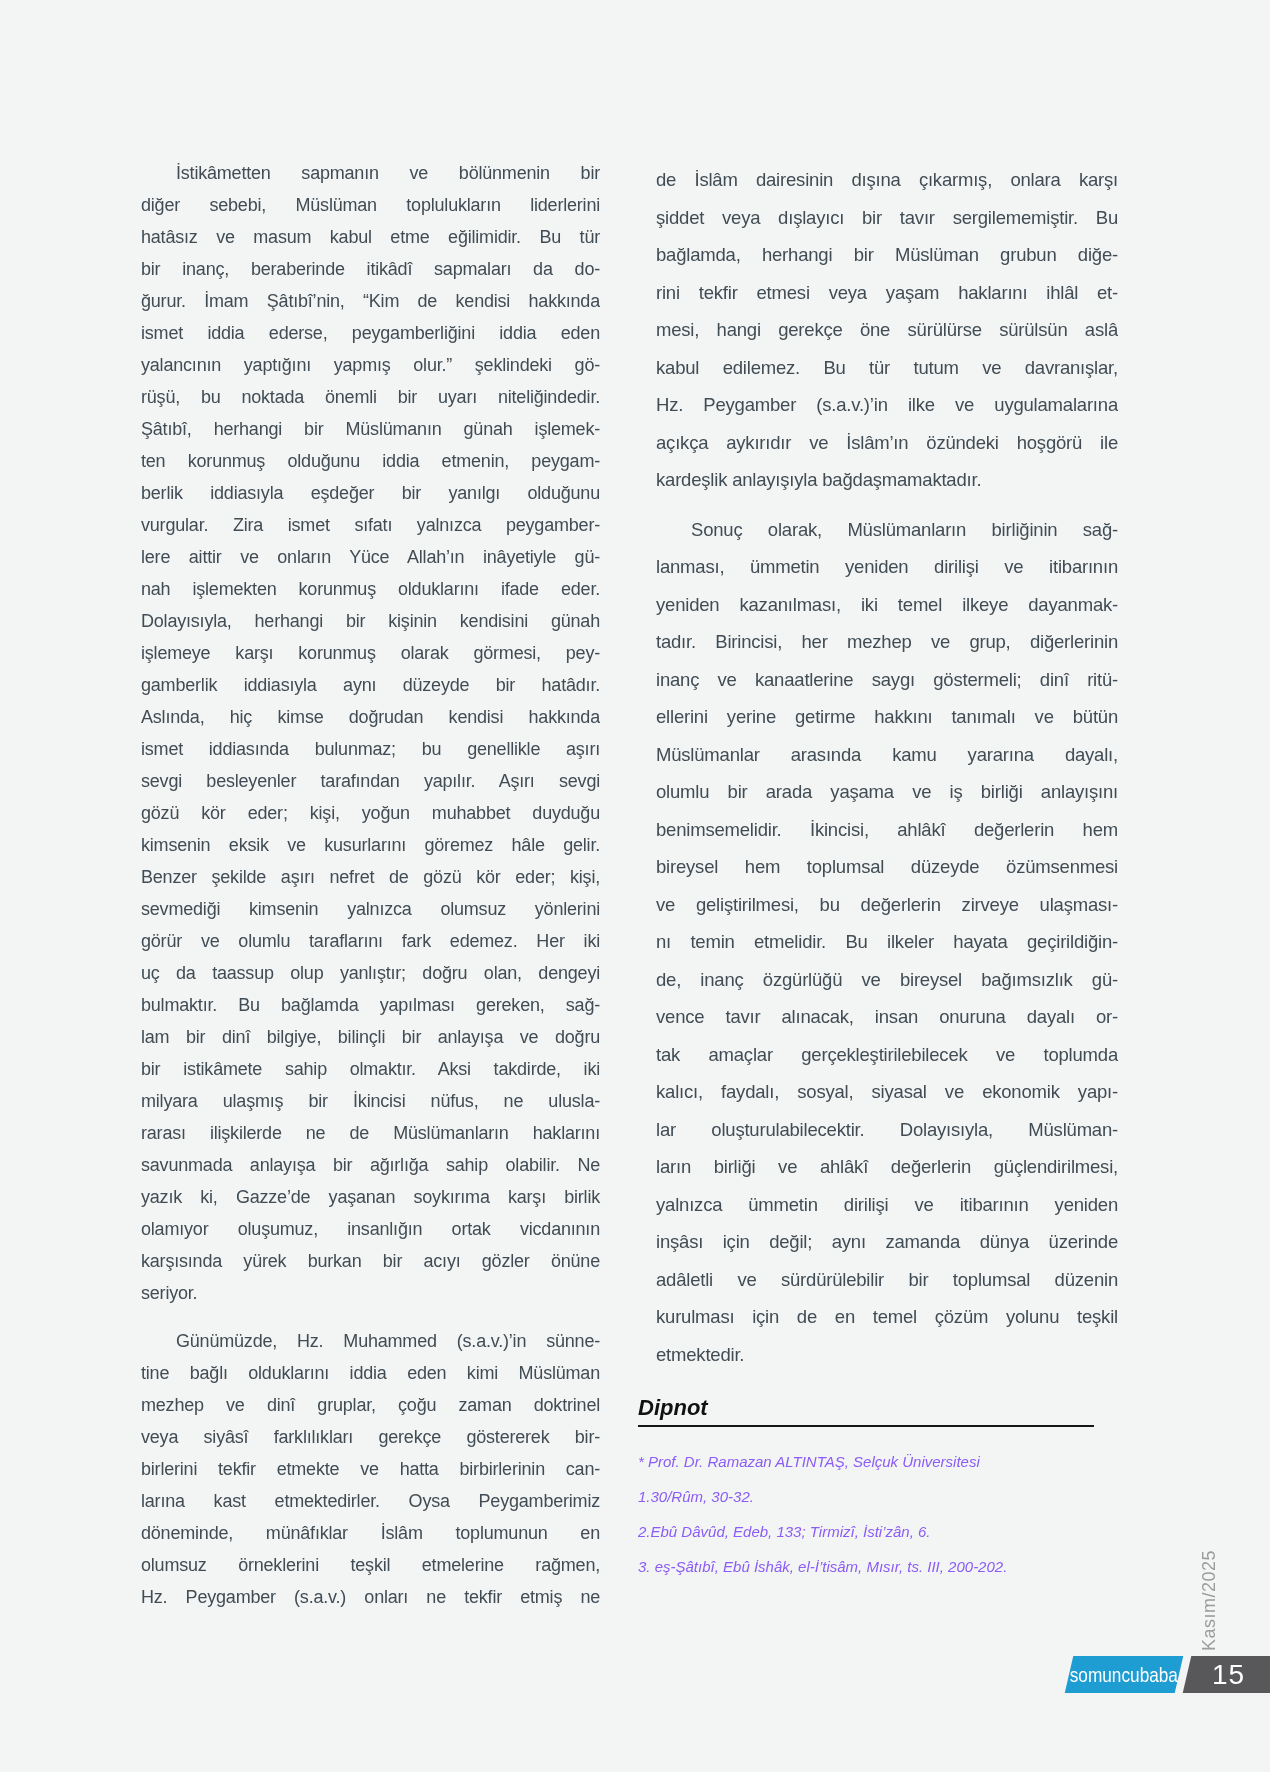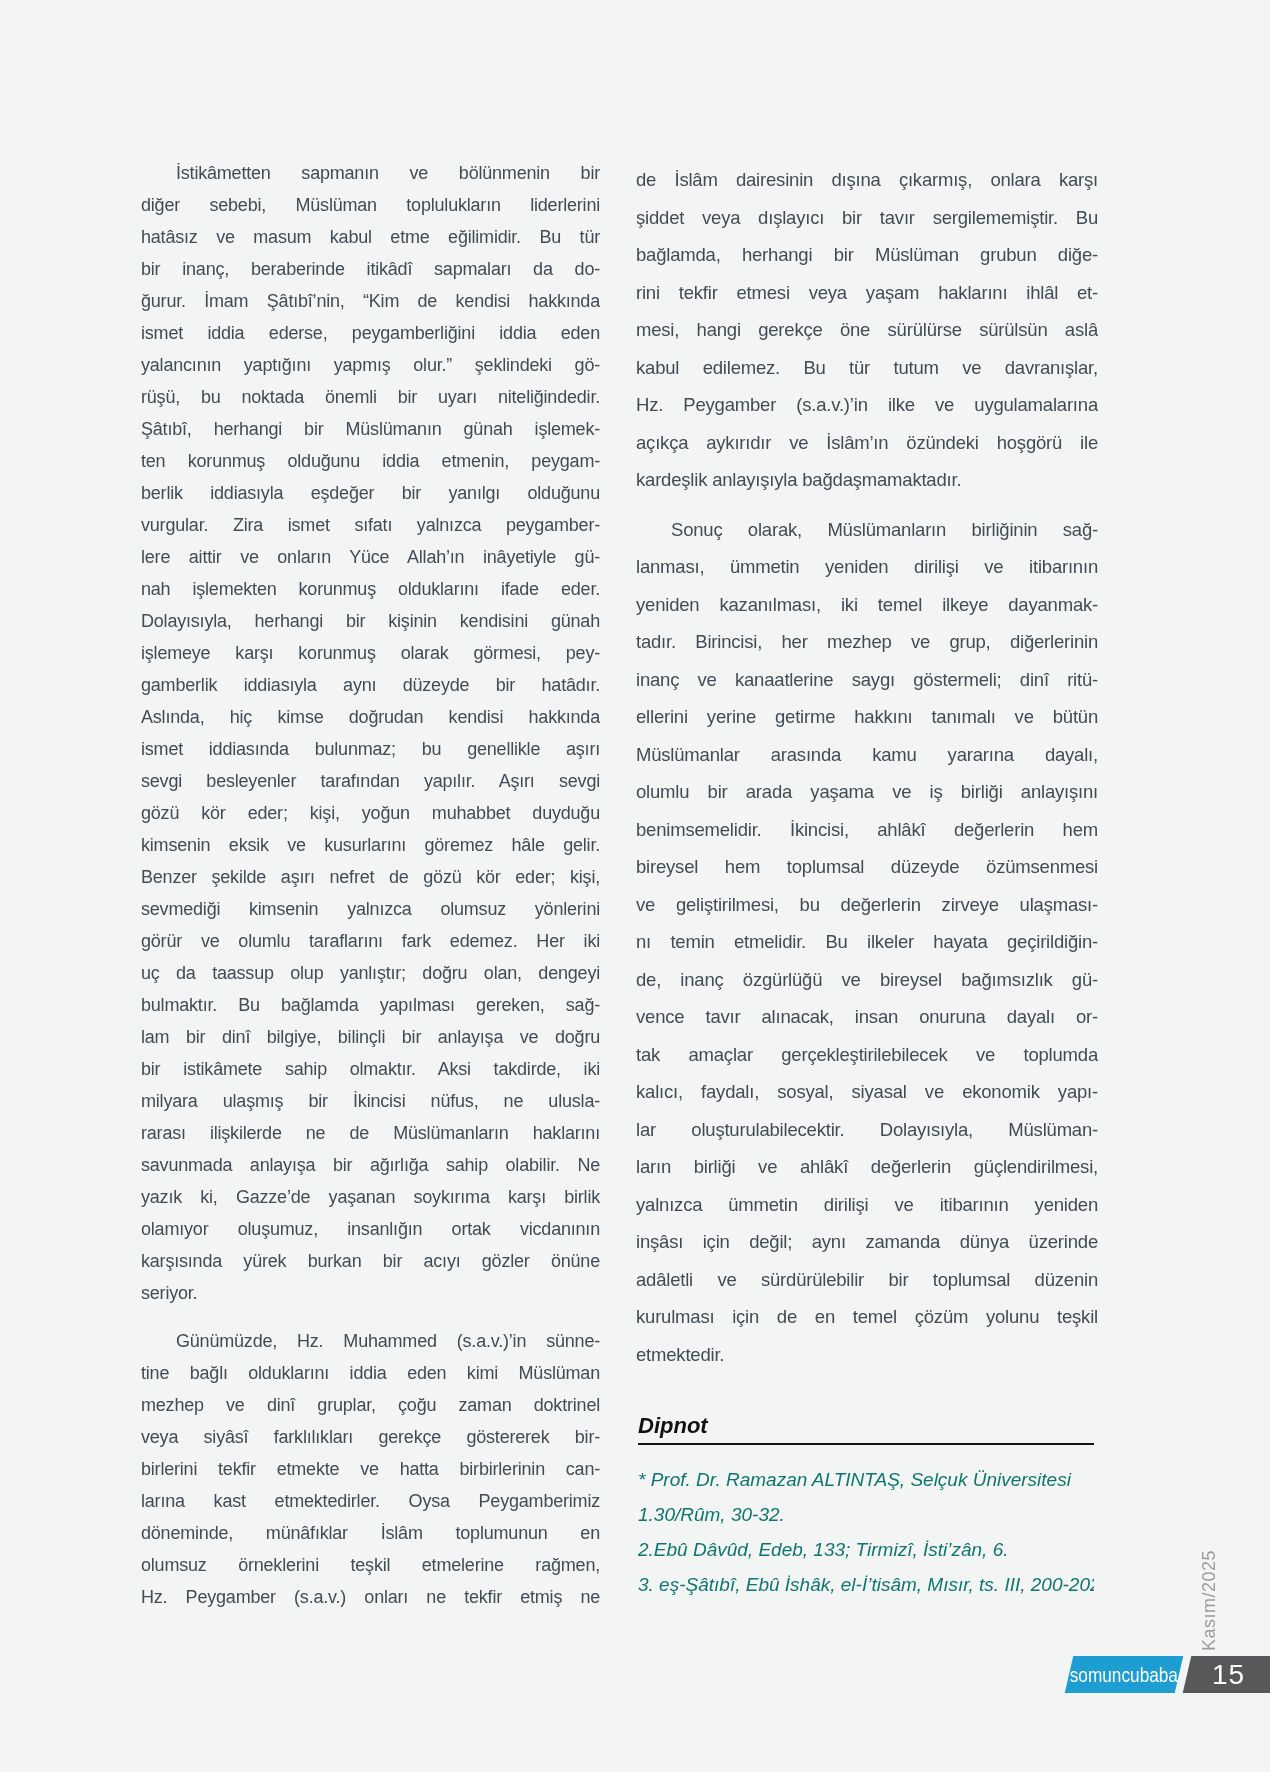--- a/index.html
+++ b/index.html
@@ -12,46 +12,45 @@
     text-decoration:underline;
   }
   
   .col{
     position:absolute;
     color:#414c54;
     font-weight:300;
     letter-spacing:-0.2px;
   }
   .col-left{left:141px;top:157px;width:459px;font-size:18px;}
-  .col-right{left:636px;top:161px;width:462px;font-size:18.5px;}
+  .col-right{left:656px;top:161px;width:462px;font-size:18.5px;}
   .tline{
     text-align:justify;
     text-align-last:left;
     overflow:hidden;
     white-space:nowrap;
   }
   .tline.just{text-align-last:justify;}
   .col-left .tline{height:32px;line-height:32px;}
   .col-right .tline{height:37.5px;line-height:37.5px;}
   .tline.indent{text-indent:35px;}
   .col-left .para + .para{margin-top:16px;}
   .col-right .para + .para{margin-top:12px;}
 
   
   .fn{position:absolute;left:638px;top:1396px;width:456px;color:#1c1c1c;}
   .fn-heading{
     font-size:22px;font-weight:bold;font-style:italic;color:#111;
     line-height:24px;
-    margin-top:18px;
   }
   .fn-rule{height:2px;background:#161616;margin-top:5px;}
   .fn-list{margin-top:17px;}
   .fn-item{
-    font-style:italic;font-size:19px;line-height:35px;height:35px;
-    white-space:nowrap;overflow:hidden;color:#0f766e;
+    font-style:italic;font-size:15px;line-height:35px;height:35px;
+    white-space:nowrap;overflow:hidden;color:#8b5cf6;
   }
 
   
   .issue-date{
     position:absolute;left:1199px;top:1651px;width:90px;height:20px;
     transform:rotate(-90deg);transform-origin:0 0;
     font-size:18px;line-height:20px;color:#9c9c9c;letter-spacing:0.5px;
     white-space:nowrap;
   }
 

